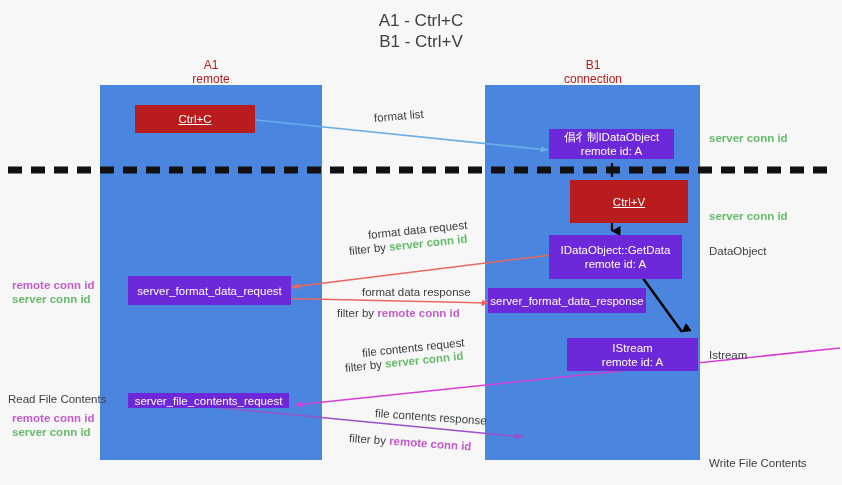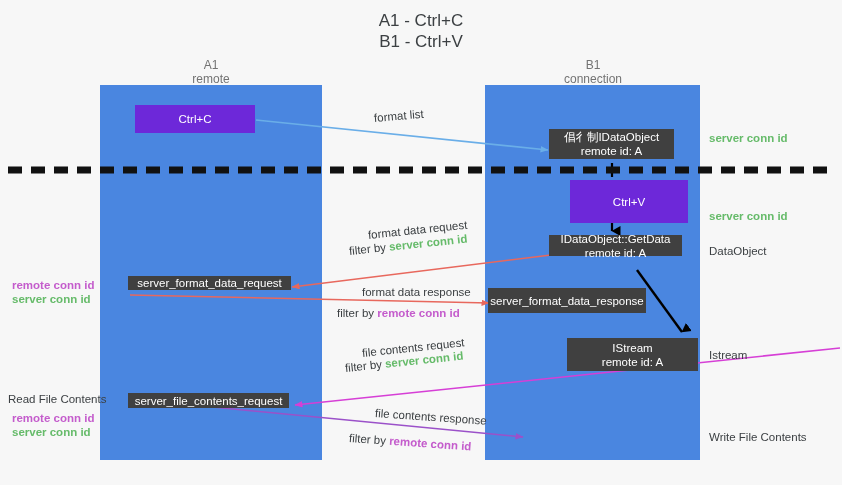--- a/index.html
+++ b/index.html
@@ -29,21 +29,21 @@
     color: #3c4043;
     line-height: 21px;
     white-space: pre;
   }
 
   
   .lane-head {
     position: absolute;
     text-align: center;
     font-size: 12px;
-    color: #737373;
+    color: #b91c1c;
     line-height: 14px;
   }
   .lane-head .l1 { display: block; }
   .lane-head .l2 { display: block; }
 
   
   .lane {
     position: absolute;
     background: #4a86e0;
     top: 85px;
@@ -59,23 +59,23 @@
     display: flex;
     flex-direction: column;
     align-items: center;
     justify-content: center;
     color: #ffffff;
     font-size: 11.5px;
     line-height: 14px;
     text-align: center;
     padding: 2px 4px;
   }
-  .box.green { background: #6d28d9; }
+  .box.green { background: #b91c1c; text-decoration: underline; }
   .box.orange { background: #fbb council; }
-  .box.orange { background: #404040; }
+  .box.orange { background: #6d28d9; }
   .box .sub { font-size: 11.5px; line-height: 14px; text-align: center; }
 
   
   .side-label {
     position: absolute;
     font-size: 11.5px;
     line-height: 15px;
     white-space: nowrap;
   }
   .green-txt { color: #66bb6a; font-weight: bold; }
@@ -166,52 +166,52 @@
 
   <div class="box orange" style="left:549px; top:129px; width:125px; height:30px;">
     <span>倡彳制IDataObject</span>
     <span class="sub">remote id: A</span>
   </div>
 
   <div class="box green" style="left:570px; top:180px; width:118px; height:43px;">
     <span>Ctrl+V</span>
   </div>
 
-  <div class="box orange" style="left:549px; top:235px; width:133px; height:21px;">
+  <div class="box orange" style="left:549px; top:235px; width:133px; height:44px;">
     <span>IDataObject::GetData</span>
     <span class="sub">remote id: A</span>
   </div>
 
   <div class="box orange" style="left:567px; top:338px; width:131px; height:33px;">
     <span>IStream</span>
     <span class="sub">remote id: A</span>
   </div>
 
-  <div class="box orange" style="left:128px; top:276px; width:163px; height:14px;">
+  <div class="box orange" style="left:128px; top:276px; width:163px; height:29px;">
     <span>server_format_data_request</span>
   </div>
 
   <div class="box orange" style="left:488px; top:288px; width:158px; height:25px;">
     <span>server_format_data_response</span>
   </div>
 
   <div class="box orange" style="left:128px; top:393px; width:161px; height:15px;">
     <span>server_file_contents_request</span>
   </div>
 
 
   <div class="side-label green-txt" style="left:709px; top:131px;">server conn id</div>
 
   <div class="side-label green-txt" style="left:709px; top:209px;">server conn id</div>
 
   <div class="side-label dark-txt" style="left:709px; top:244px;">DataObject</div>
 
   <div class="side-label dark-txt" style="left:709px; top:348px;">Istream</div>
 
-  <div class="side-label dark-txt" style="left:709px; top:430px;">Write File Contents</div>
+  <div class="side-label dark-txt" style="left:709px; top:456px;">Write File Contents</div>
 
   <div class="side-label purple-txt" style="left:12px; top:278px;">remote conn id</div>
   <div class="side-label green-txt" style="left:12px; top:292px;">server conn id</div>
 
   <div class="side-label dark-txt" style="left:8px; top:392px;">Read File Contents</div>
   <div class="side-label purple-txt" style="left:12px; top:411px;">remote conn id</div>
   <div class="side-label green-txt" style="left:12px; top:425px;">server conn id</div>
 
   <div class="edge-label" style="left:374px; top:110px; transform:rotate(-5deg);">format list</div>
 

